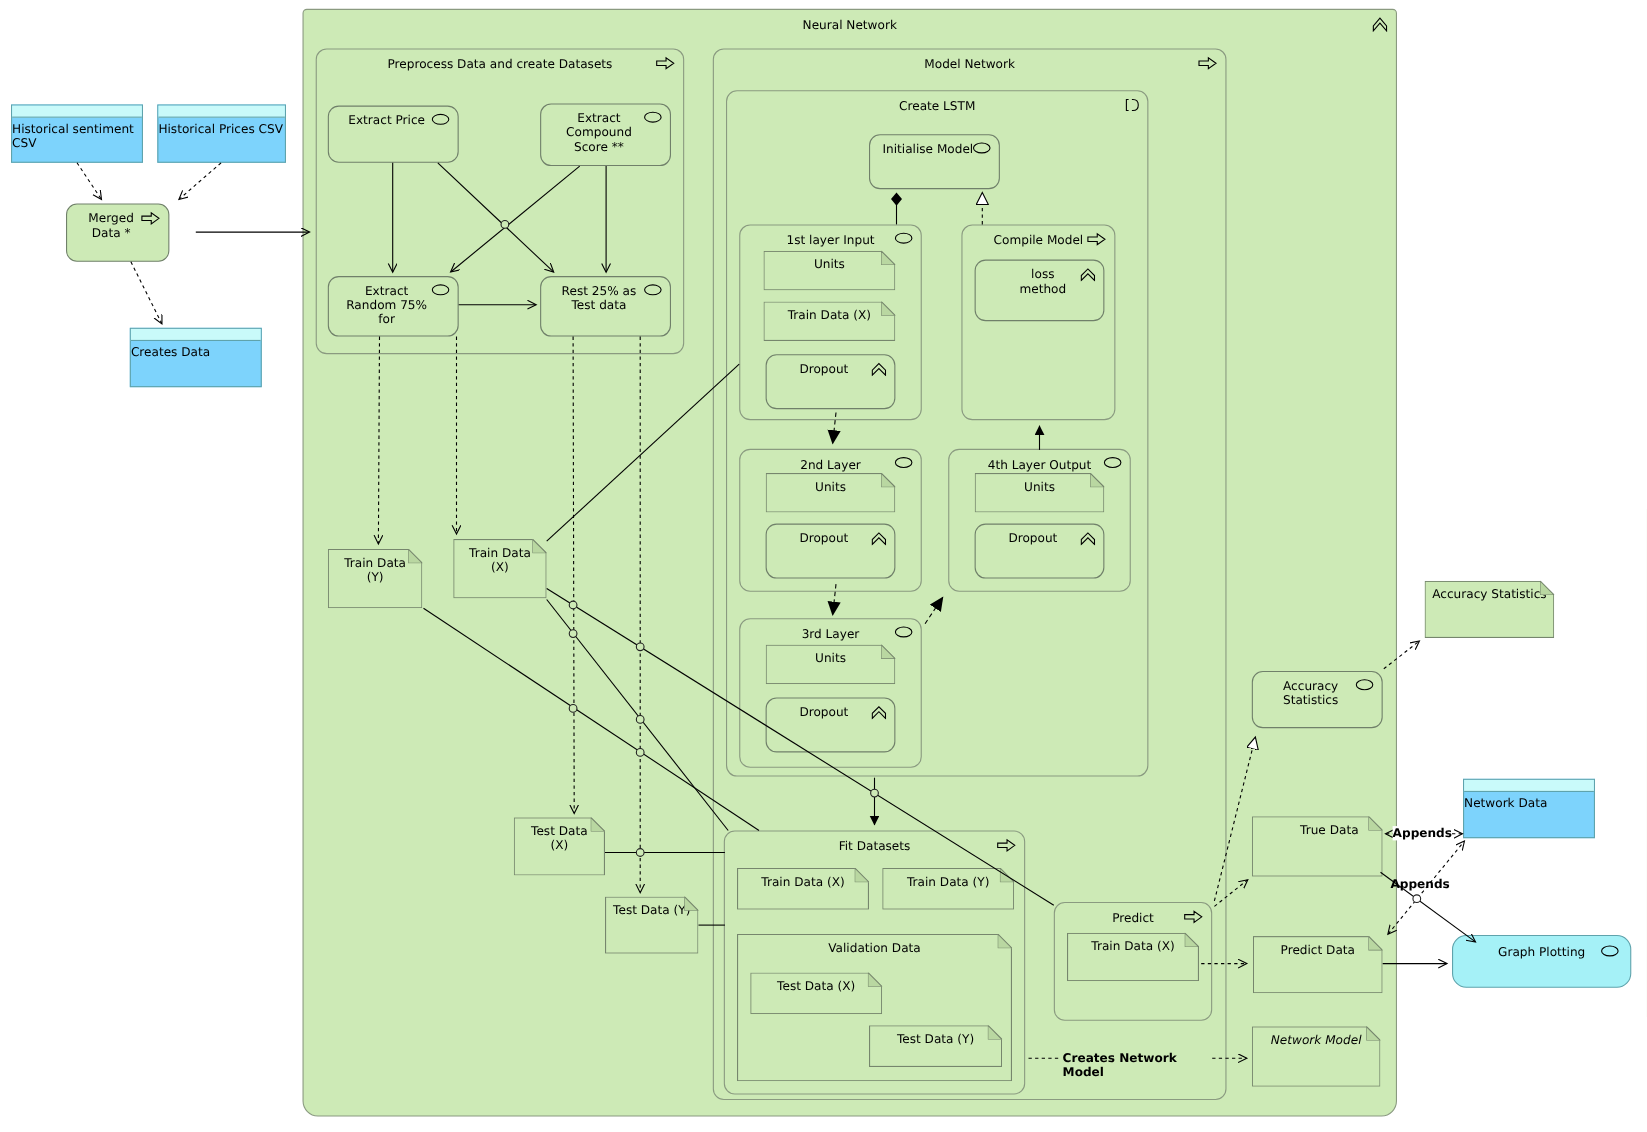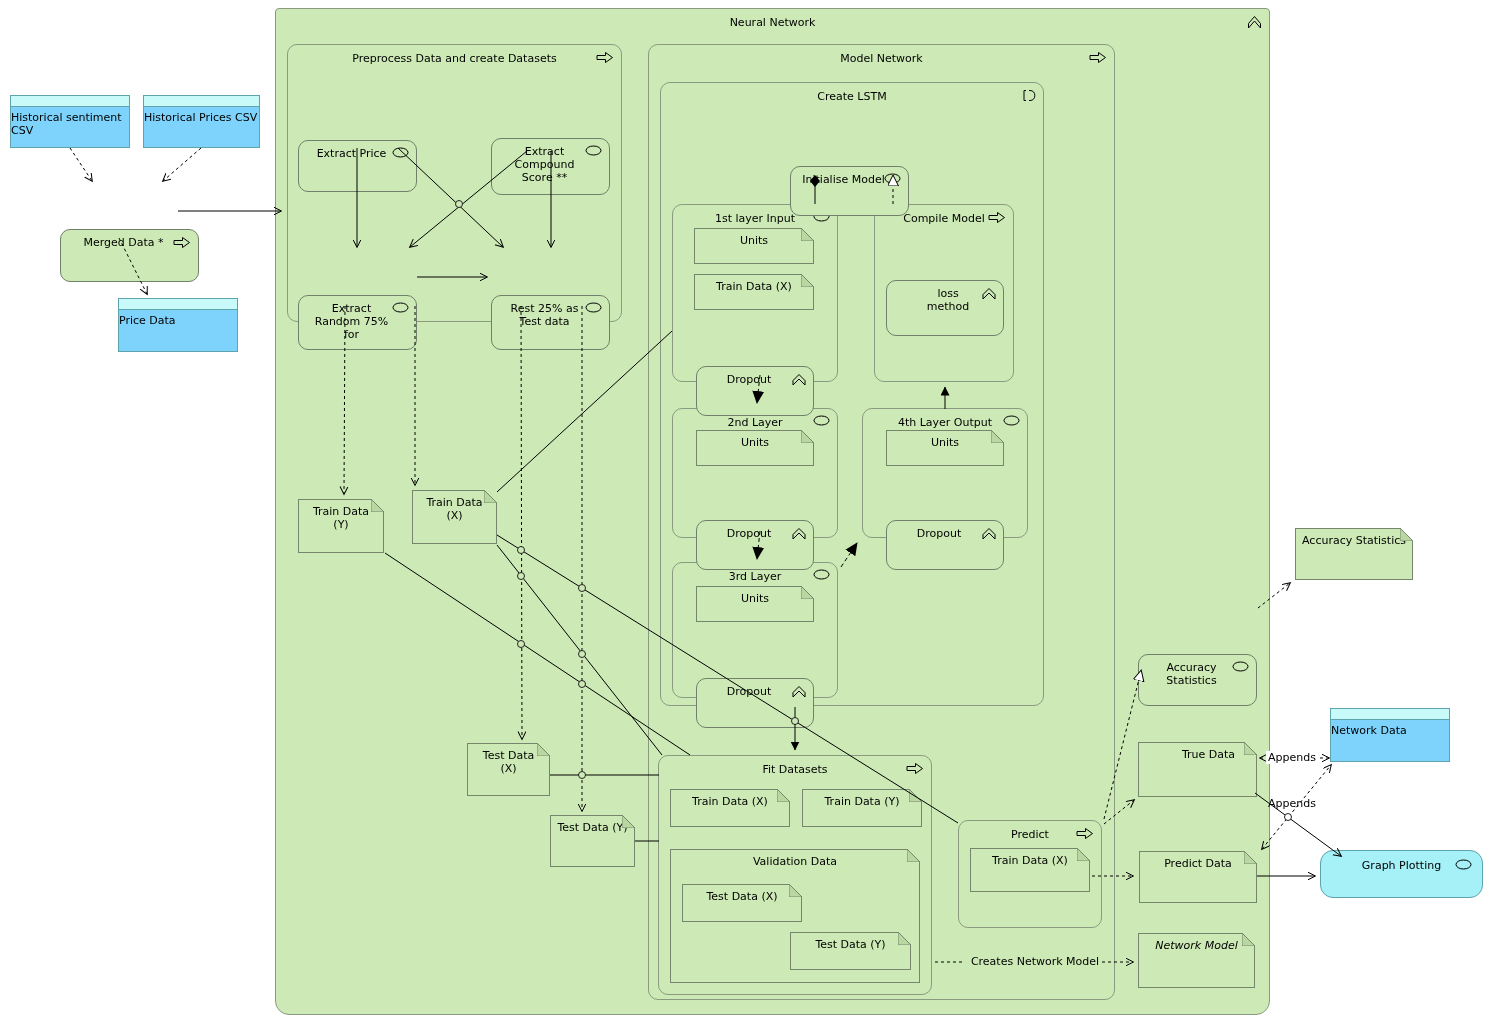--- a/index.html
+++ b/index.html
@@ -2,34 +2,34 @@
 <html><head>
 <meta charset="utf-8">
 <style>
   html,body{margin:0;padding:0;background:#ffffff;}
   .canvas{position:relative;width:1497px;height:1029px;font-family:"DejaVu Sans","Liberation Sans",sans-serif;font-size:11px;color:#000;overflow:hidden;}
   .abs{position:absolute;box-sizing:border-box;}
   
   .grp{background:#cdeab6;border:1px solid #8a9a80;border-radius:10px;}
   .grp .title{position:absolute;top:7px;left:0;right:0;text-align:center;}
   
-  .el{background:#cdeab6;border:1px solid #70806a;border-radius:10px;text-align:center;padding:6px 22px 0 10px;margin-top:44px;}
+  .el{background:#cdeab6;border:1px solid #70806a;border-radius:10px;text-align:center;padding:6px 22px 0 10px;}
   
   .note{background:#cdeab6;border:1px solid #76866d;text-align:center;padding:5px 6px 0 6px;
         clip-path:polygon(0 0,calc(100% - 13px) 0,100% 13px,100% 100%,0 100%);}
   .fold{position:absolute;top:0;right:0;width:13px;height:13px;pointer-events:none;}
   
   .dobj{background:#7dd3fc;border:1px solid #5fa3ac;text-align:left;}
   .dobj .band{height:10px;border-bottom:1px solid #5fa3ac;background:#c9fafa;}
   .dobj .lbl{padding-top:4px;}
   
   .capp{background:#a5f1f7;border:1px solid #5fa3ac;border-radius:13px;text-align:center;padding-top:8px;}
   .icon{position:absolute;top:6px;right:7px;line-height:0;}
   .lines{position:absolute;top:0;left:0;pointer-events:none;}
-  .elabel{position:absolute;text-align:center;}
+  .elabel{position:absolute;text-align:left;font-weight:bold;}
   .bgw{background:#fff;}
 </style>
 </head>
 <body>
 
 <div class="canvas">
 
   <div class="abs grp" style="left:275px;top:8px;width:995px;height:1007px;border-radius:4px 4px 14px 14px;">
     <div class="title">Neural Network</div>
     <span class="icon">
@@ -120,28 +120,28 @@
   <div class="abs dobj" style="left:10px;top:95px;width:120px;height:53px;">
     <div class="band"></div>
     <div class="lbl">Historical sentiment CSV</div>
   </div>
   <div class="abs dobj" style="left:143px;top:95px;width:117px;height:53px;">
     <div class="band"></div>
     <div class="lbl">Historical Prices CSV</div>
   </div>
   <div class="abs dobj" style="left:118px;top:298px;width:120px;height:54px;">
     <div class="band"></div>
-    <div class="lbl">Price Data</div>
+    <div class="lbl">Creates Data</div>
   </div>
   <div class="abs dobj" style="left:1330px;top:708px;width:120px;height:54px;">
     <div class="band"></div>
     <div class="lbl">Network Data</div>
   </div>
 
-  <div class="abs el" style="left:60px;top:185px;width:139px;height:53px;">
+  <div class="abs el" style="left:60px;top:185px;width:94px;height:53px;">
     <span>Merged Data *</span>
     <span class="icon">
       <svg width="18" height="13" viewBox="0 0 18 13">
           <path d="M1 4.5 H9.5 V1.5 L16.5 6.5 L9.5 11.5 V8.5 H1 Z" fill="none" stroke="#000"></path>
         </svg>
     </span>
   </div>
   <div class="abs el" style="left:298px;top:96px;width:119px;height:52px;">
     <span>Extract Price</span>
     <span class="icon"><svg width="17" height="11">

